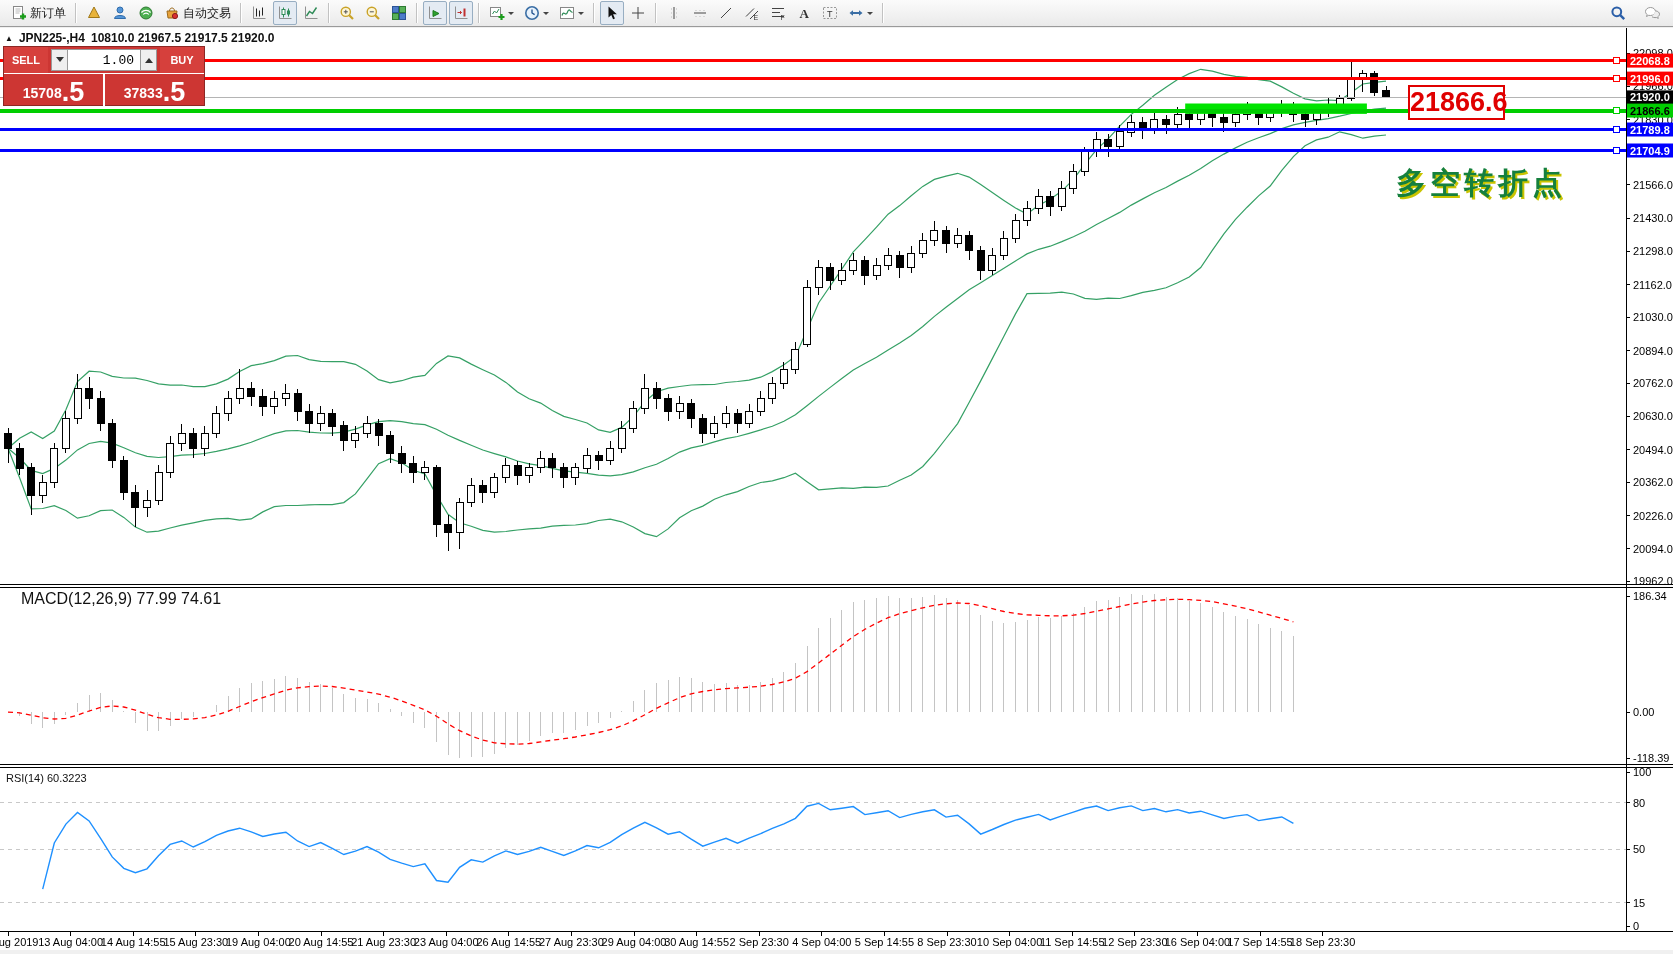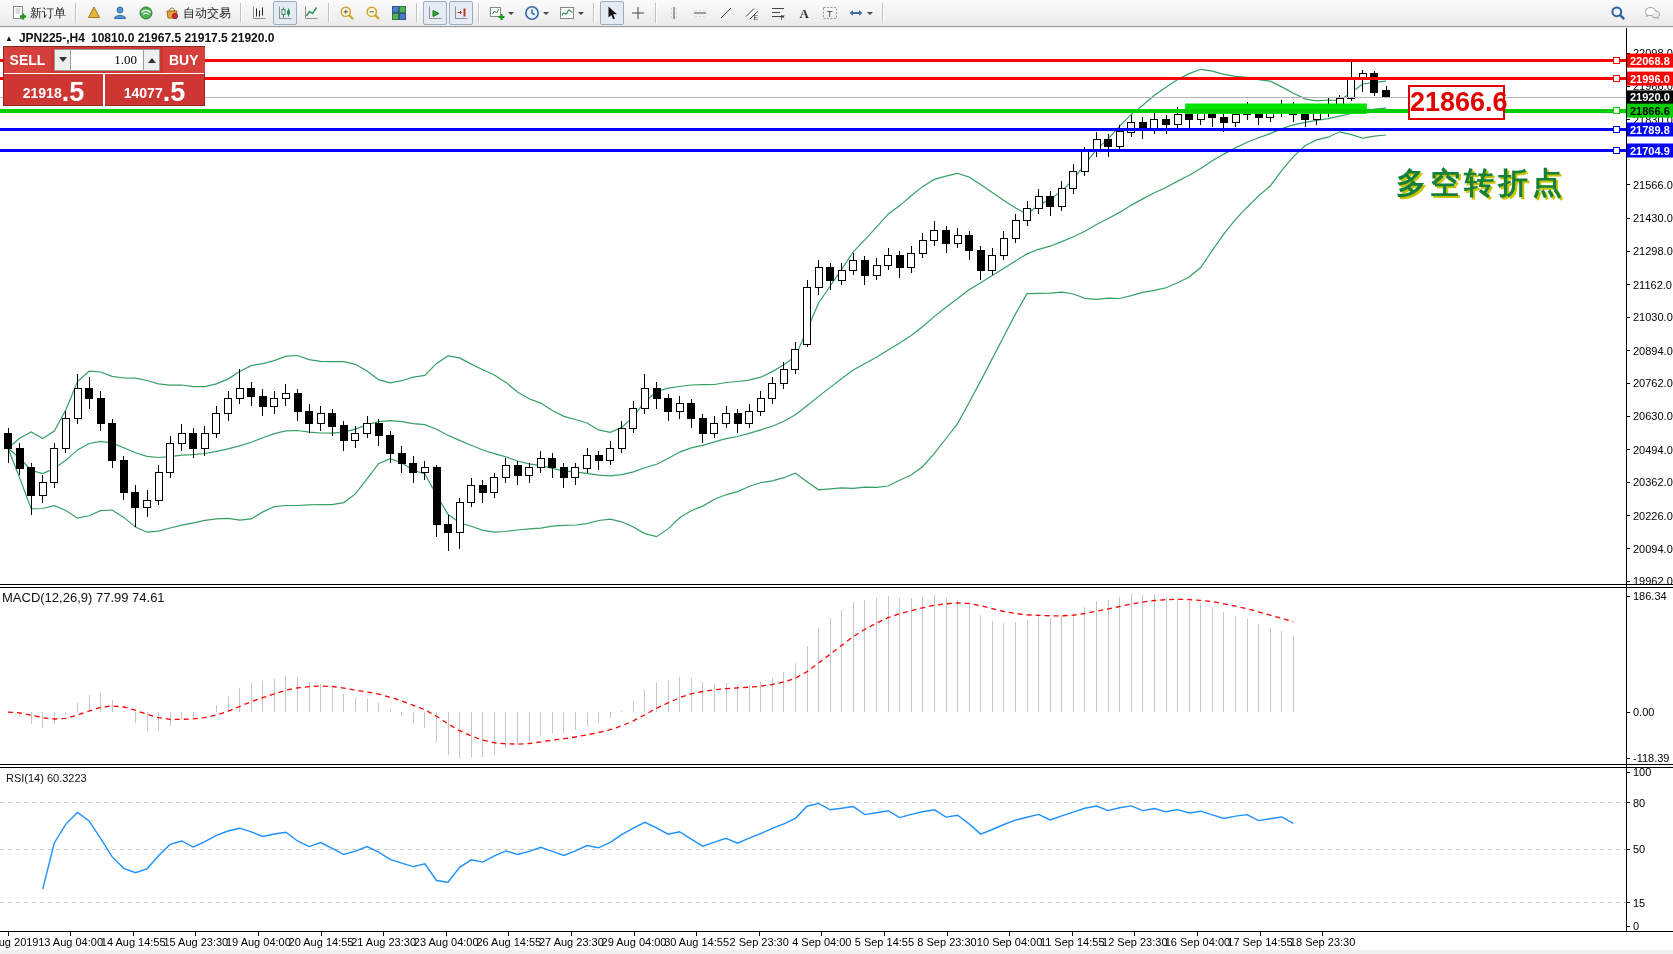--- a/index.html
+++ b/index.html
@@ -18,40 +18,40 @@
   .tf-group{display:flex;align-items:center;margin-left:2px;}
   .tf{height:20px;min-width:26px;padding:0 4px;display:flex;align-items:center;justify-content:center;
       font-size:11px;color:#333;border:1px solid transparent;border-radius:2px;margin:0 1px;}
   .tf.active{background:#f6fafe;border:1px solid #98aec2;}
   .tb-right{margin-left:auto;display:flex;align-items:center;gap:8px;padding-right:8px;}
   
   svg#chart-svg{position:absolute;left:0;top:0;z-index:1;}
   .chart-title{position:absolute;left:5px;top:31px;z-index:5;font-size:12px;font-weight:bold;color:#111;
                display:flex;align-items:center;gap:6px;}
   .chart-title .tri{font-size:8px;}
-  .macd-label{position:absolute;left:2px;top:590px;z-index:5;font-size:13px;color:#111;}
+  .macd-label{position:absolute;left:21px;top:590px;z-index:5;font-size:16px;color:#111;}
   .rsi-label{position:absolute;left:6px;top:772px;z-index:5;font-size:11px;color:#111;}
   .price-callout{position:absolute;left:1408px;top:85px;width:93px;height:31px;border:2px solid #e00000;
                  background:#ffffff;color:#e00000;font-size:27px;font-weight:bold;line-height:31px;
                  text-align:center;z-index:6;letter-spacing:0px;}
   .cn-note{position:absolute;left:1396px;top:163px;z-index:6;font-size:30px;font-weight:bold;color:#15803d;
            letter-spacing:4px;text-shadow:2px 2px 0 #c9c400;}
   
   .trade-panel{position:absolute;left:3px;top:46px;width:202px;height:60px;z-index:7;
                background:#cd3633;border:1px solid #8d2724;box-sizing:border-box;}
   .tp-row1{height:26px;display:flex;align-items:stretch;border-bottom:1px solid #ffffff;}
   .tp-btn{width:47px;display:flex;align-items:center;justify-content:center;background:#d6403c;
-          color:#fff;font-size:14px;font-weight:bold;border:none;}
+          color:#fff;font-size:11px;font-weight:bold;border:none;}
   .tp-spin{flex:1;display:flex;align-items:center;justify-content:center;gap:0;padding:2px 3px;}
   .spin-btn{width:15px;height:20px;background:#efefef;border:1px solid #9a9a9a;display:flex;
             align-items:center;justify-content:center;}
   .spin-btn .up{width:0;height:0;border:4px solid transparent;border-bottom:5px solid #333;margin-bottom:3px;}
   .spin-btn .down{width:0;height:0;border:4px solid transparent;border-top:5px solid #333;margin-top:3px;}
   .tp-vol{width:66px;height:20px;background:#fff;border:1px solid #9a9a9a;border-left:none;border-right:none;
-          font-family:Liberation Serif, serif;font-size:13px;text-align:right;padding:0 6px 0 0;color:#000;}
+          font-family:Liberation Mono, monospace;font-size:13px;text-align:right;padding:0 6px 0 0;color:#000;}
   .tp-row2{height:32px;display:flex;}
   .tp-price{flex:1;color:#fff;display:flex;align-items:flex-end;justify-content:center;padding-bottom:1px;}
   .tp-price.right{border-left:2px solid #ffffff;}
   .pr-sm{font-size:14px;font-weight:bold;line-height:24px;}
   .pr-lg{font-size:27px;font-weight:bold;line-height:26px;}
 </style>
 </head>
 <body>
 
 <div class="stage">
@@ -1091,25 +1091,25 @@
           </div>
         <input class="tp-vol" value="1.00" style="">
         <div class="spin-btn">
             <span class="up"></span>
           </div>
       </div>
       <button class="tp-btn">BUY</button>
     </div>
     <div class="tp-row2">
       <div class="tp-price">
-        <span class="pr-sm">21918</span>
+        <span class="pr-sm">15708</span>
           <span class="pr-lg">.5</span>
       </div>
       <div class="tp-price right">
-        <span class="pr-sm">14077</span>
+        <span class="pr-sm">37833</span>
           <span class="pr-lg">.5</span>
       </div>
     </div>
   </div>
 
   <div class="macd-label">MACD(12,26,9) 77.99 74.61</div>
   <div class="rsi-label">RSI(14) 60.3223</div>
 
   <div class="price-callout">21866.6</div>
   <div class="cn-note">多空转折点</div>

